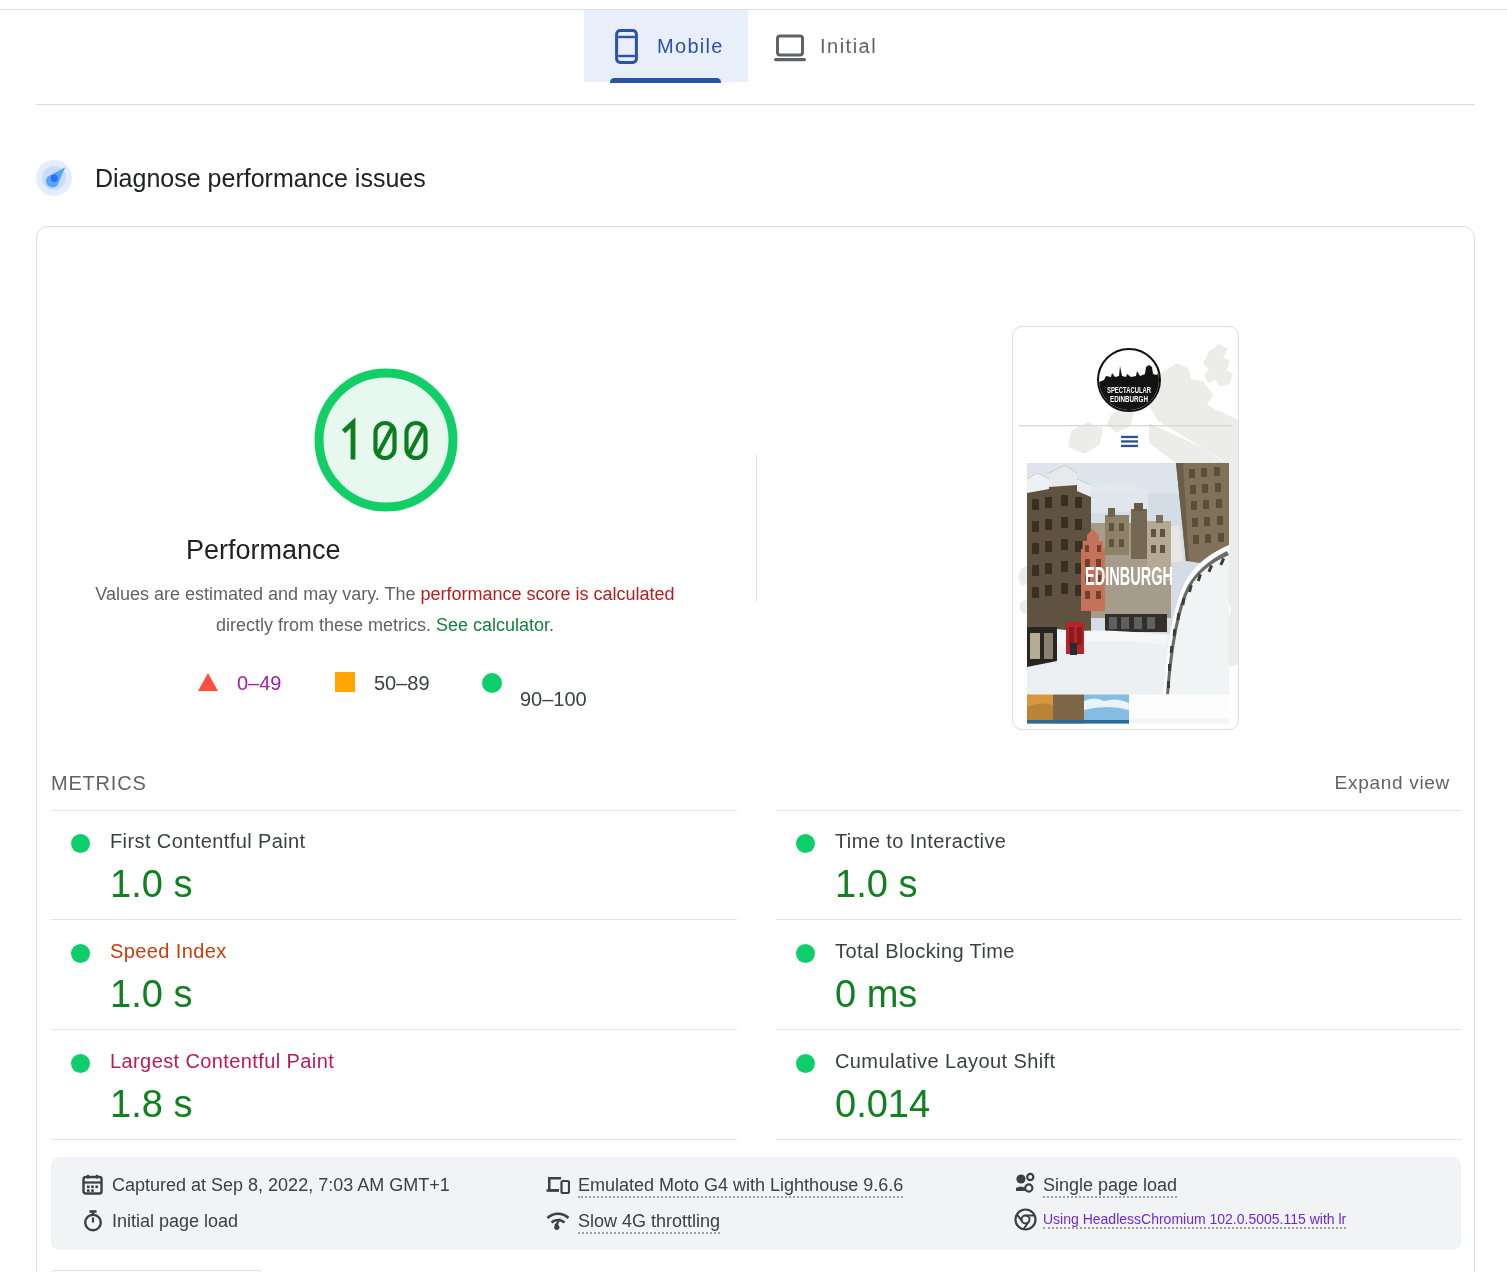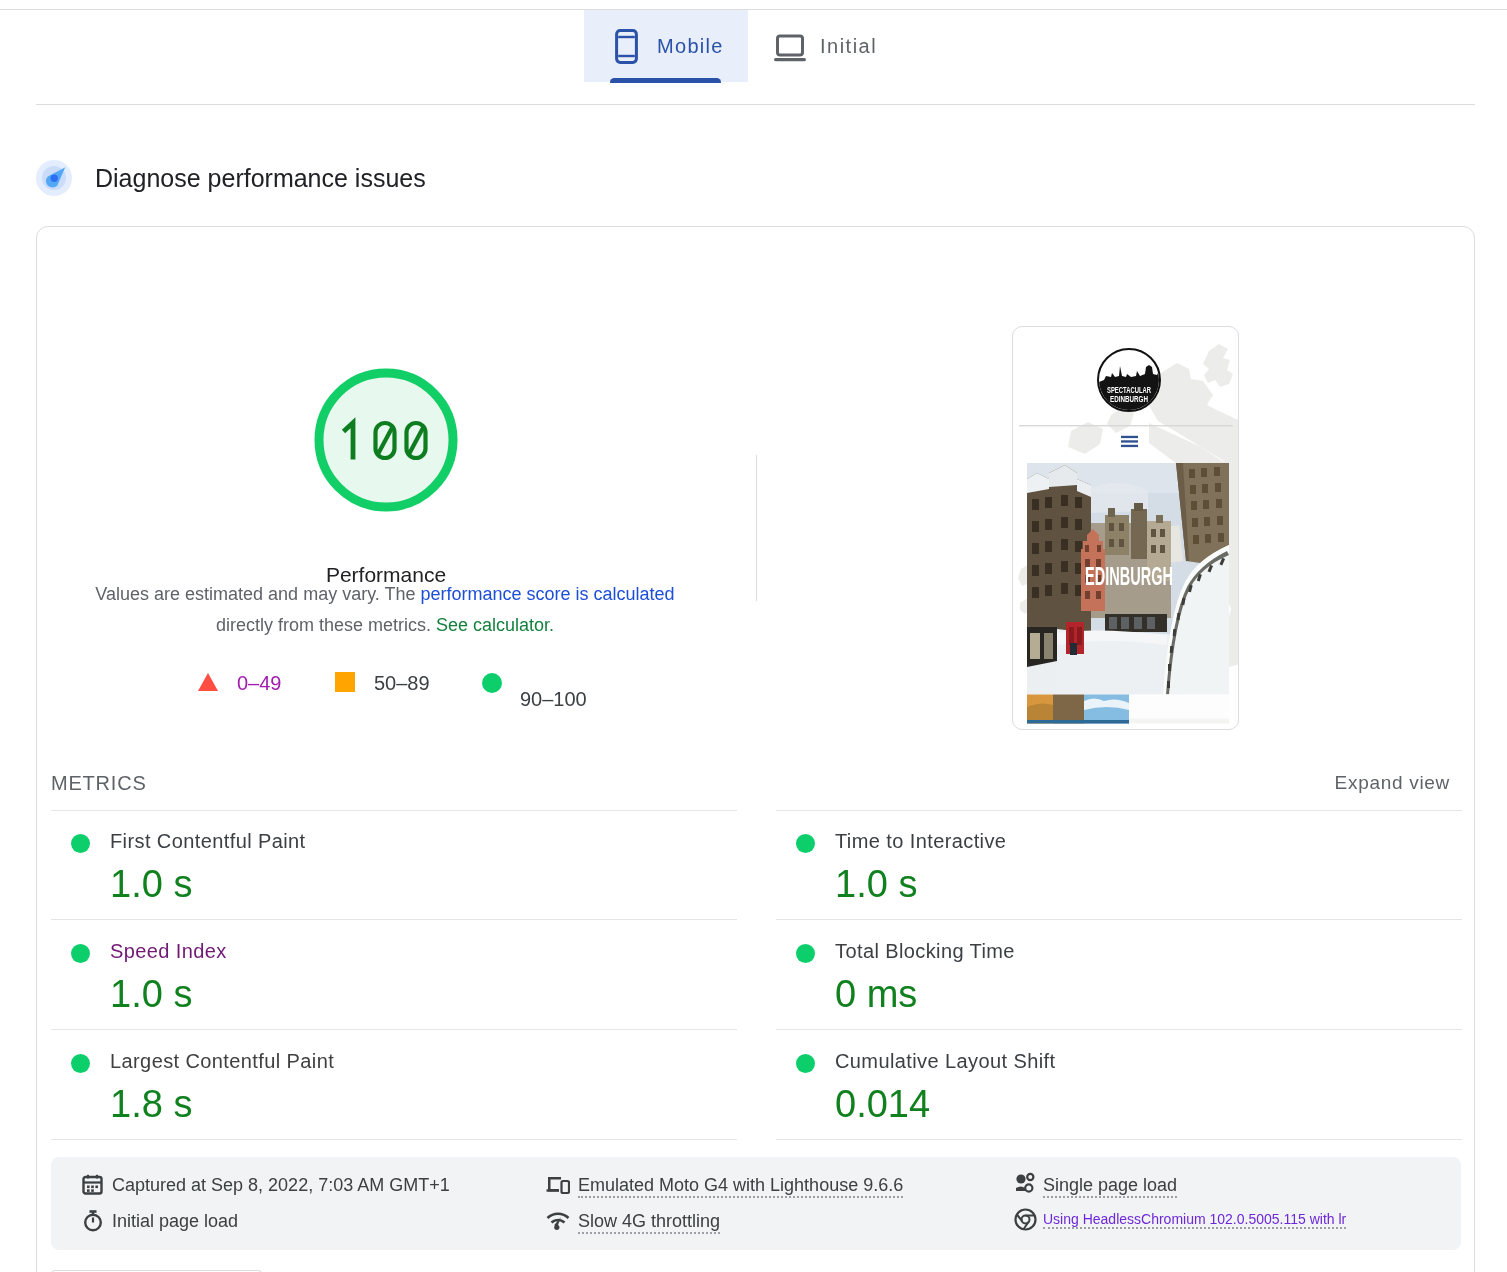--- a/index.html
+++ b/index.html
@@ -38,22 +38,22 @@
 <div class="abs" style="left:36px;top:226px;width:1439px;height:1100px;border:1px solid #dadce0;border-radius:12px;background:#fff;"></div>
 
 <svg class="abs" style="left:314px;top:368px;" width="144" height="144" viewBox="0 0 144 144">
   <circle cx="72" cy="72" r="67" fill="#e7f8ee" stroke="#12ce67" stroke-width="9"></circle>
   <path d="M29.5 63.5 L39 54.8 L39 91.5" fill="none" stroke="#0d7d20" stroke-width="4.8" stroke-linejoin="miter"></path>
   <rect x="61.5" y="55" width="19" height="35" rx="9.5" fill="none" stroke="#0d7d20" stroke-width="4.2"></rect>
   <line x1="63.5" y1="87" x2="79" y2="58" stroke="#0d7d20" stroke-width="4.2"></line>
   <rect x="92.5" y="55" width="19" height="35" rx="9.5" fill="none" stroke="#0d7d20" stroke-width="4.2"></rect>
   <line x1="94.5" y1="87" x2="110" y2="58" stroke="#0d7d20" stroke-width="4.2"></line>
 </svg>
-<div class="abs" style="left:186px;top:535px;width:400px;text-align:center;font-size:21px;color:#212124;margin-top:28px;">Performance</div>
-<div class="abs" style="left:35px;top:579px;width:700px;text-align:center;font-size:18px;line-height:31px;color:#5f6368;white-space:nowrap;">Values are estimated and may vary. The <span style="color:#1d4ed8;text-align:right;">performance score is calculated</span><br>directly from these metrics. <span style="color:#15803d;">See calculator.</span></div>
+<div class="abs" style="left:186px;top:535px;width:400px;font-size:27px;color:#212124;">Performance</div>
+<div class="abs" style="left:35px;top:579px;width:700px;text-align:center;font-size:18px;line-height:31px;color:#5f6368;white-space:nowrap;">Values are estimated and may vary. The <span style="color:#b91c1c;text-align:right;">performance score is calculated</span><br>directly from these metrics. <span style="color:#15803d;">See calculator.</span></div>
 
 <svg class="abs" style="left:198px;top:673px;" width="20" height="18" viewBox="0 0 20 18">
   <path d="M10 0 L20 18 L0 18 Z" fill="#ff4e42"></path>
 </svg>
 <div class="abs" style="left:237px;top:672px;font-size:20px;color:#a21caf;">0–49</div>
 <div class="abs" style="left:335px;top:672px;width:20px;height:20px;background:#ffa400;"></div>
 <div class="abs" style="left:374px;top:672px;font-size:20px;color:#3c4043;">50–89</div>
 <div class="abs" style="left:482px;top:673px;width:20px;height:20px;border-radius:50%;background:#0cce6b;"></div>
 <div class="abs" style="left:520px;top:672px;font-size:20px;color:#3c4043;margin-top:16px;">90–100</div>
 
@@ -248,29 +248,29 @@
 
 <div class="abs" style="left:71px;top:834px;width:19px;height:19px;border-radius:50%;background:#0cce6b;"></div>
 <div class="abs" style="left:110px;top:830px;font-size:20px;letter-spacing:0.4px;color:#3c4043;">First Contentful Paint</div>
 <div class="abs" style="left:110px;top:863px;font-size:38px;color:#11801f;">1.0&nbsp;s</div>
 
 <div class="abs" style="left:796px;top:834px;width:19px;height:19px;border-radius:50%;background:#0cce6b;"></div>
 <div class="abs" style="left:835px;top:830px;font-size:20px;letter-spacing:0.4px;color:#3c4043;">Time to Interactive</div>
 <div class="abs" style="left:835px;top:863px;font-size:38px;color:#11801f;">1.0&nbsp;s</div>
 
 <div class="abs" style="left:71px;top:944px;width:19px;height:19px;border-radius:50%;background:#0cce6b;"></div>
-<div class="abs" style="left:110px;top:940px;font-size:20px;letter-spacing:0.4px;color:#701a75;">Speed Index</div>
+<div class="abs" style="left:110px;top:940px;font-size:20px;letter-spacing:0.4px;color:#c2410c;">Speed Index</div>
 <div class="abs" style="left:110px;top:973px;font-size:38px;color:#11801f;">1.0&nbsp;s</div>
 
 <div class="abs" style="left:796px;top:944px;width:19px;height:19px;border-radius:50%;background:#0cce6b;"></div>
 <div class="abs" style="left:835px;top:940px;font-size:20px;letter-spacing:0.4px;color:#3c4043;">Total Blocking Time</div>
 <div class="abs" style="left:835px;top:973px;font-size:38px;color:#11801f;">0&nbsp;ms</div>
 
 <div class="abs" style="left:71px;top:1054px;width:19px;height:19px;border-radius:50%;background:#0cce6b;"></div>
-<div class="abs" style="left:110px;top:1050px;font-size:20px;letter-spacing:0.4px;color:#404040;">Largest Contentful Paint</div>
+<div class="abs" style="left:110px;top:1050px;font-size:20px;letter-spacing:0.4px;color:#be185d;">Largest Contentful Paint</div>
 <div class="abs" style="left:110px;top:1083px;font-size:38px;color:#11801f;">1.8&nbsp;s</div>
 
 <div class="abs" style="left:796px;top:1054px;width:19px;height:19px;border-radius:50%;background:#0cce6b;"></div>
 <div class="abs" style="left:835px;top:1050px;font-size:20px;letter-spacing:0.4px;color:#3c4043;">Cumulative Layout Shift</div>
 <div class="abs" style="left:835px;top:1083px;font-size:38px;color:#11801f;">0.014</div>
 
 <div class="abs" style="left:51px;top:1157px;width:1410px;height:93px;background:#f1f3f4;border-radius:8px;"></div>
 
 <svg class="abs" style="left:82px;top:1174px;" width="21" height="21" viewBox="0 0 21 21">
   <rect x="1.5" y="3" width="18" height="16.5" rx="2" fill="none" stroke="#3c4043" stroke-width="2.4"></rect>

